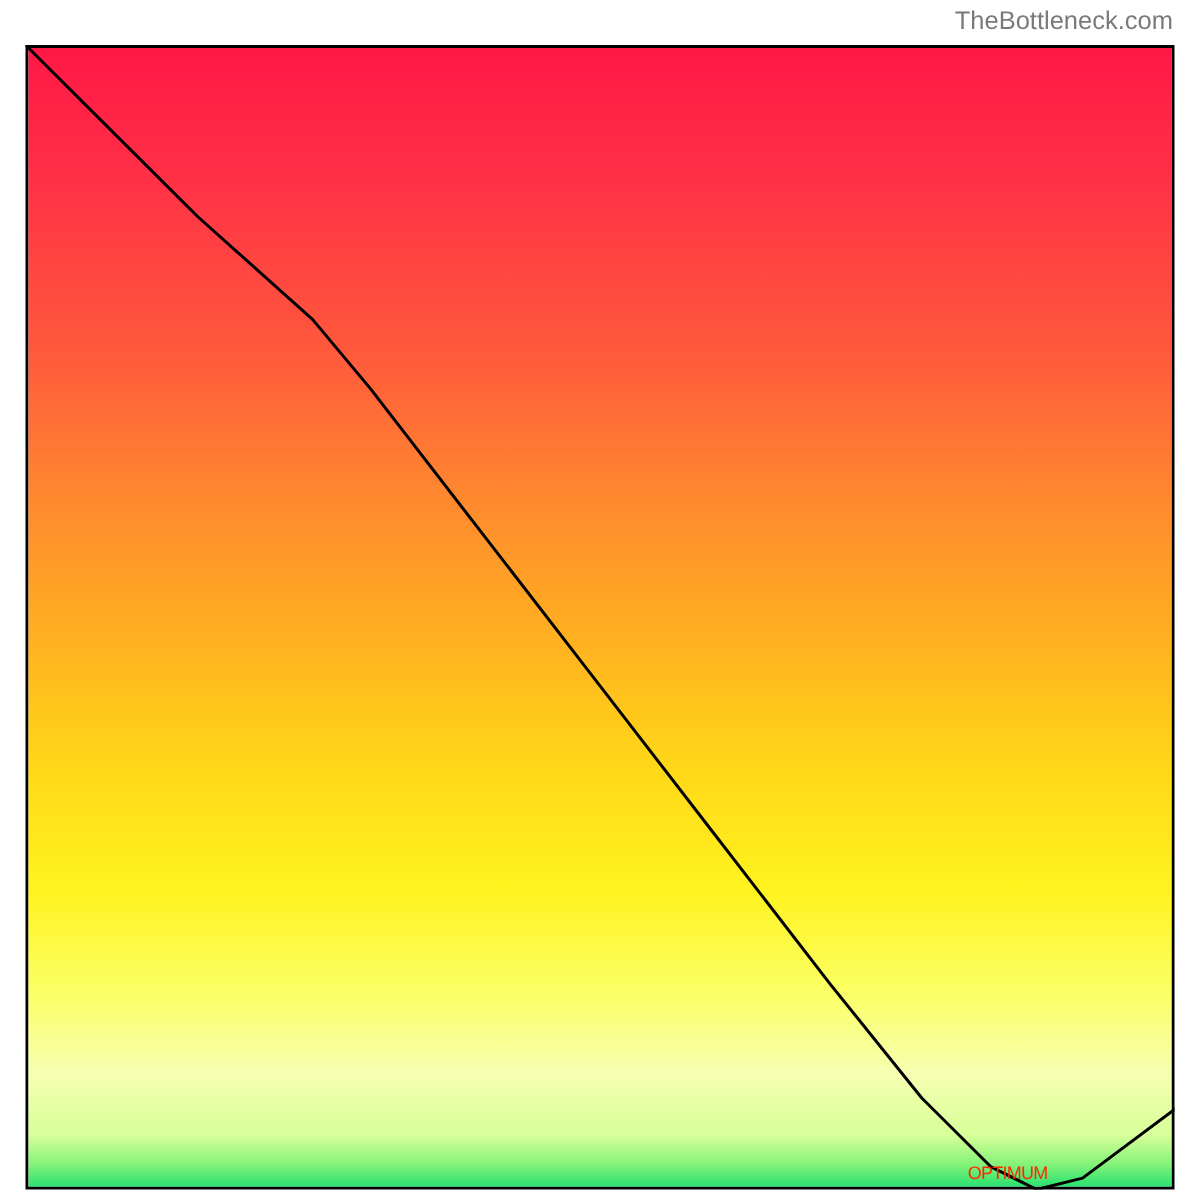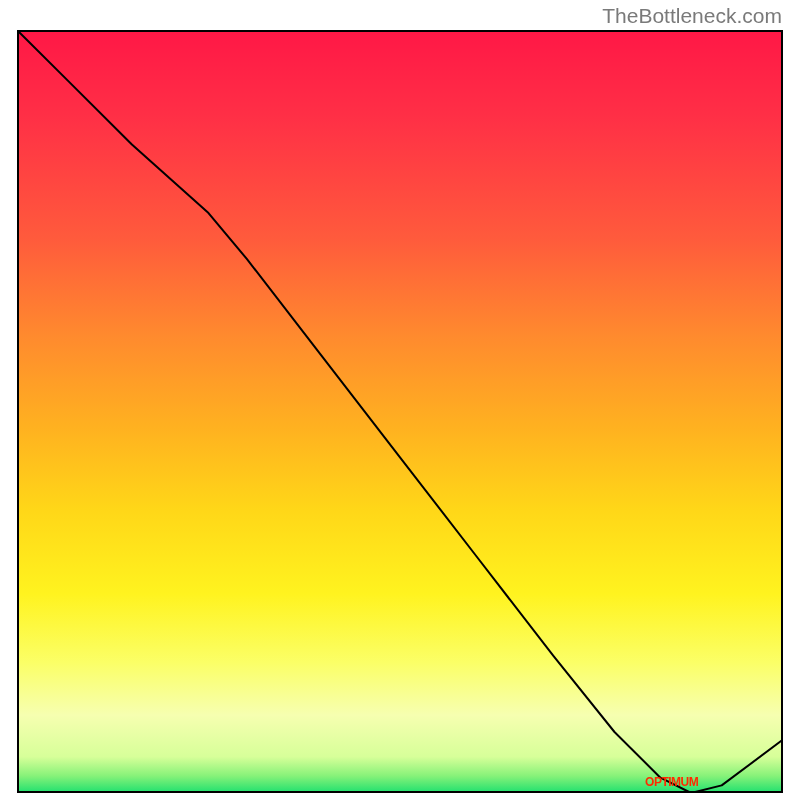--- a/index.html
+++ b/index.html
@@ -7,21 +7,21 @@
     width: 800px;
     height: 800px;
     background: #fff;
     font-family: Arial, sans-serif;
     position: relative;
   }
   .watermark {
     position: absolute;
     top: 4px;
     right: 18px;
-    font-size: 21px;
+    font-size: 17px;
     color: #7a7a7a;
     font-weight: 500;
   }
   .chart-frame {
     position: absolute;
     left: 17px;
     top: 30px;
     width: 766px;
     height: 763px;
     border: 2px solid #000;
@@ -50,21 +50,21 @@
     position: absolute;
     left: 17px;
     top: 30px;
     width: 766px;
     height: 763px;
     pointer-events: none;
   }
   .annotation {
     position: absolute;
     font-size: 12px;
-    font-weight: 700;
+    font-weight: 400;
     color: #ff2a00;
     letter-spacing: -0.5px;
   }
 </style>
 </head>
 <body>
 
 <div class="watermark">TheBottleneck.com</div>
 
 <div class="chart-frame">

